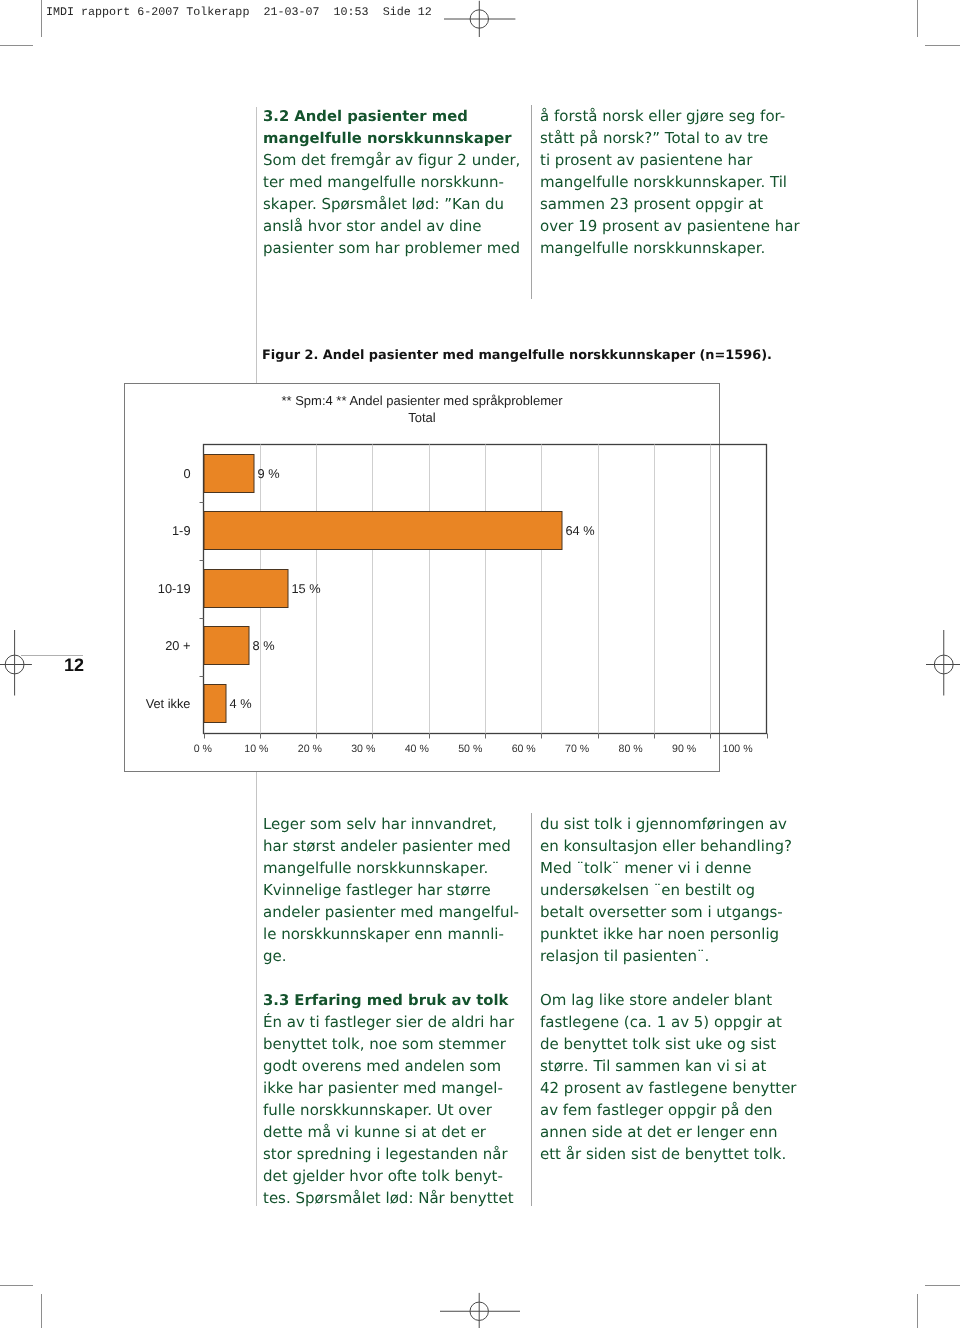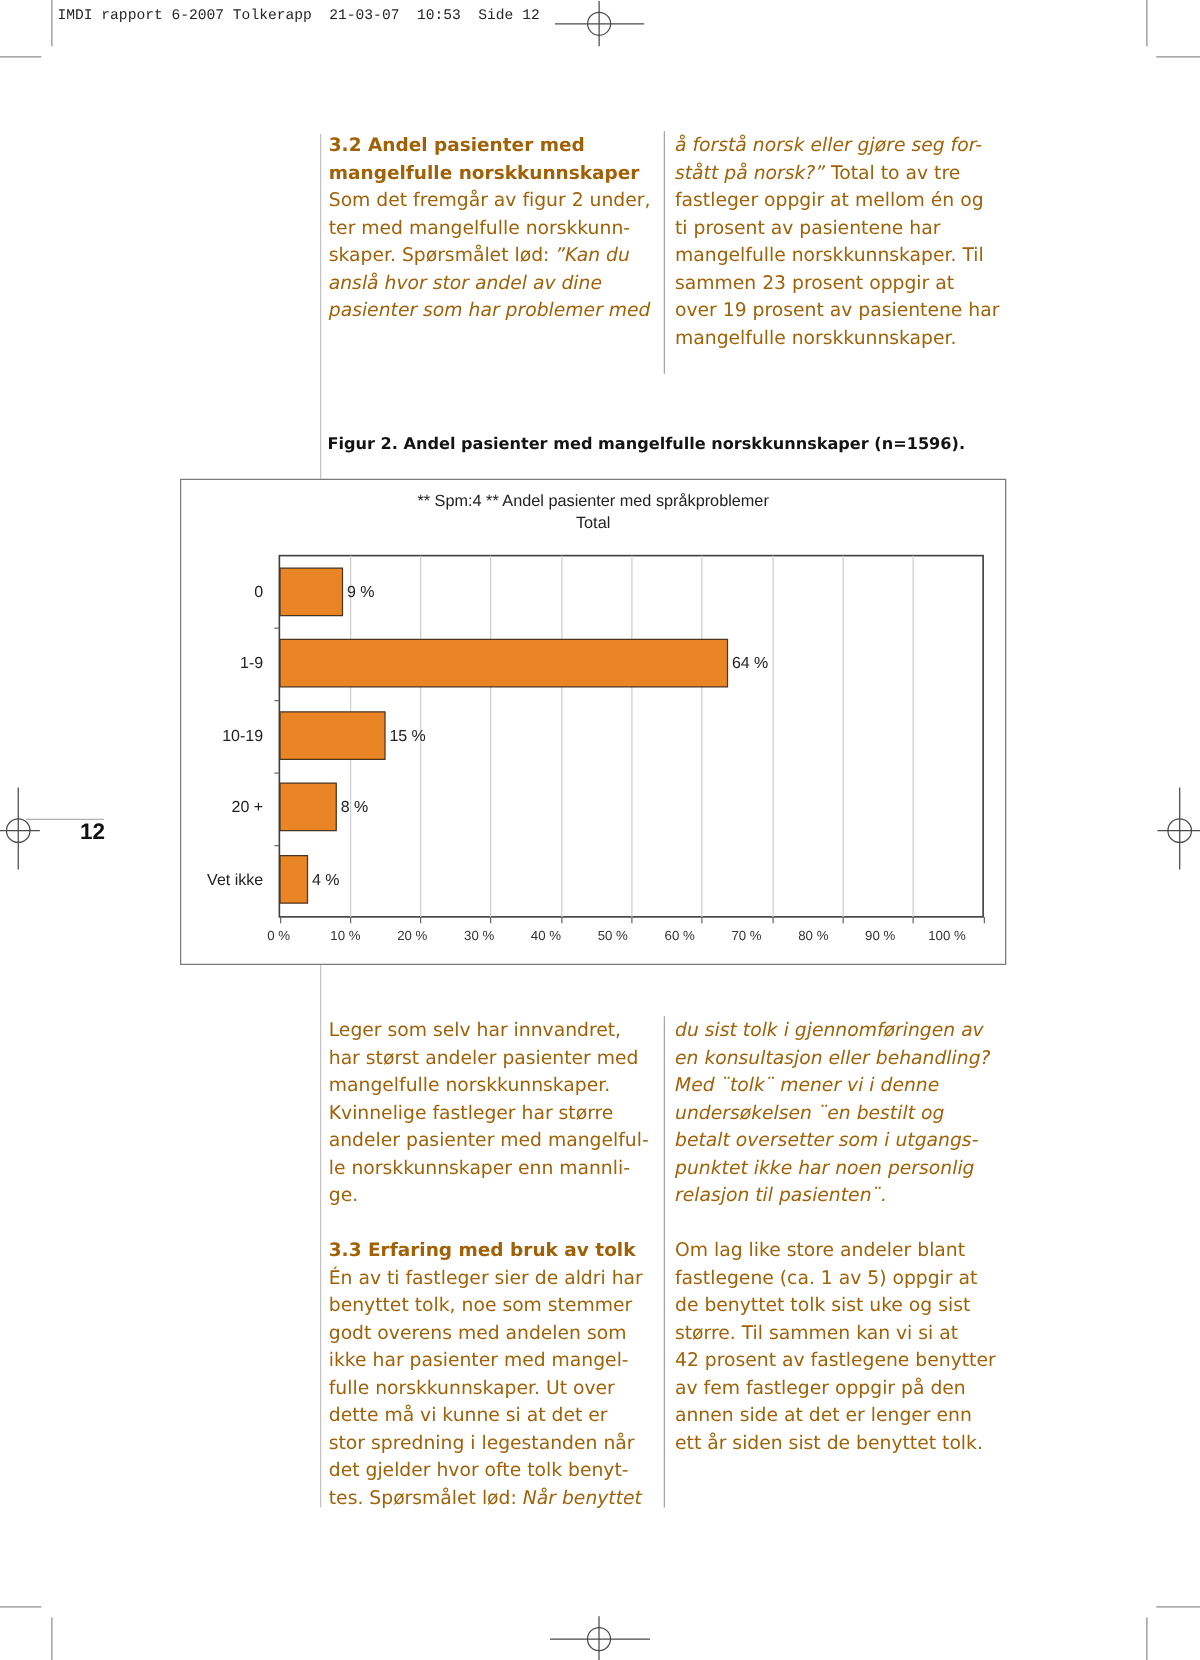--- a/index.html
+++ b/index.html
@@ -8,23 +8,23 @@
        -webkit-font-smoothing:antialiased;text-rendering:geometricPrecision;}
   .page{position:absolute;left:0;top:0;width:960px;height:1328px;background:#fff;border-radius:10px;}
 
   .cm{position:absolute;background:#8e8e8e;}
 
   .hdr{position:absolute;left:46px;top:5px;font-family:"Liberation Mono",monospace;
        font-size:11.7px;line-height:14px;color:#262626;white-space:pre;}
 
   .pgnum{position:absolute;font-weight:bold;font-size:18px;line-height:17px;color:#111;font-family:"Liberation Sans",sans-serif;}
 
-  .tcol{position:absolute;width:270px;font-size:15px;color:#a16207;font-variant-ligatures:none;font-feature-settings:"liga" 0,"clig" 0;}
+  .tcol{position:absolute;width:270px;font-size:15px;color:#14532d;font-variant-ligatures:none;font-feature-settings:"liga" 0,"clig" 0;}
   .tcol .ln{height:22.03px;line-height:22.03px;white-space:nowrap;}
-  .it{font-style:italic;}
+  .it{}
   .bd{font-weight:bold;font-size:14.8px;}
 
   .divider{position:absolute;background:#a5a5a5;width:1px;}
 
   .figcap{position:absolute;font-weight:bold;font-size:12.9px;color:#141414;line-height:13px;}
 
   .chartbox{position:absolute;box-sizing:border-box;border:1.2px solid #7a7a7a;background:#fff;}
   .ct{position:absolute;text-align:center;font-size:13px;color:#222;width:100%;left:0;font-family:"Liberation Sans",sans-serif;}
 </style>
 </head>
@@ -85,21 +85,20 @@
       <div class="ln"><span class="bd">mangelfulle norskkunnskaper</span></div>
       <div class="ln"><span>Som det fremgår av figur 2 under,</span></div>
       <div class="ln"><span>ter med mangelfulle norskkunn-</span></div>
       <div class="ln"><span>skaper. Spørsmålet lød: </span><span class="it">”Kan du</span></div>
       <div class="ln"><span class="it">anslå hvor stor andel av dine</span></div>
       <div class="ln"><span class="it">pasienter som har problemer med</span></div>
     </div>
   <div class="tcol" style="left:540px;top:105px;">
       <div class="ln"><span class="it">å forstå norsk eller gjøre seg for-</span></div>
       <div class="ln"><span class="it">stått på norsk?”</span><span> Total to av tre</span></div>
-      <div class="ln"><span>fastleger oppgir at mellom én og</span></div>
       <div class="ln"><span>ti prosent av pasientene har</span></div>
       <div class="ln"><span>mangelfulle norskkunnskaper. Til</span></div>
       <div class="ln"><span>sammen 23 prosent oppgir at</span></div>
       <div class="ln"><span>over 19 prosent av pasientene har</span></div>
       <div class="ln"><span>mangelfulle norskkunnskaper.</span></div>
     </div>
 
   <div class="figcap" style="left:262px;top:349px;">Figur 2. Andel pasienter med mangelfulle norskkunnskaper (n=1596).</div>
 
   <div class="tcol" style="left:263px;top:813px;">
@@ -136,21 +135,21 @@
       <div class="ln"><span>Om lag like store andeler blant</span></div>
       <div class="ln"><span>fastlegene (ca. 1 av 5) oppgir at</span></div>
       <div class="ln"><span>de benyttet tolk sist uke og sist</span></div>
       <div class="ln"><span>større. Til sammen kan vi si at</span></div>
       <div class="ln"><span>42 prosent av fastlegene benytter</span></div>
       <div class="ln"><span>av fem fastleger oppgir på den</span></div>
       <div class="ln"><span>annen side at det er lenger enn</span></div>
       <div class="ln"><span>ett år siden sist de benyttet tolk.</span></div>
     </div>
 
-  <div class="chartbox" style="left:144px;top:383px;width:661px;height:389px;">
+  <div class="chartbox" style="left:124px;top:383px;width:596px;height:389px;">
     <div class="ct" style="top:9px;">** Spm:4 ** Andel pasienter med språkproblemer</div>
     <div class="ct" style="top:26px;">Total</div>
     <svg id="chart-svg" style="position:absolute;left:0;top:0;" width="661" height="389">
         <rect x="78.5" y="60.5" width="563" height="289" fill="none" stroke="#3f3f3f" stroke-width="1.3"></rect>
         <line x1="135.5" y1="60.5" x2="135.5" y2="349.5" stroke="#cfcfcf" stroke-width="1"></line>
         <line x1="191.5" y1="60.5" x2="191.5" y2="349.5" stroke="#cfcfcf" stroke-width="1"></line>
         <line x1="247.5" y1="60.5" x2="247.5" y2="349.5" stroke="#cfcfcf" stroke-width="1"></line>
         <line x1="304.5" y1="60.5" x2="304.5" y2="349.5" stroke="#cfcfcf" stroke-width="1"></line>
         <line x1="360.5" y1="60.5" x2="360.5" y2="349.5" stroke="#cfcfcf" stroke-width="1"></line>
         <line x1="416.5" y1="60.5" x2="416.5" y2="349.5" stroke="#cfcfcf" stroke-width="1"></line>

